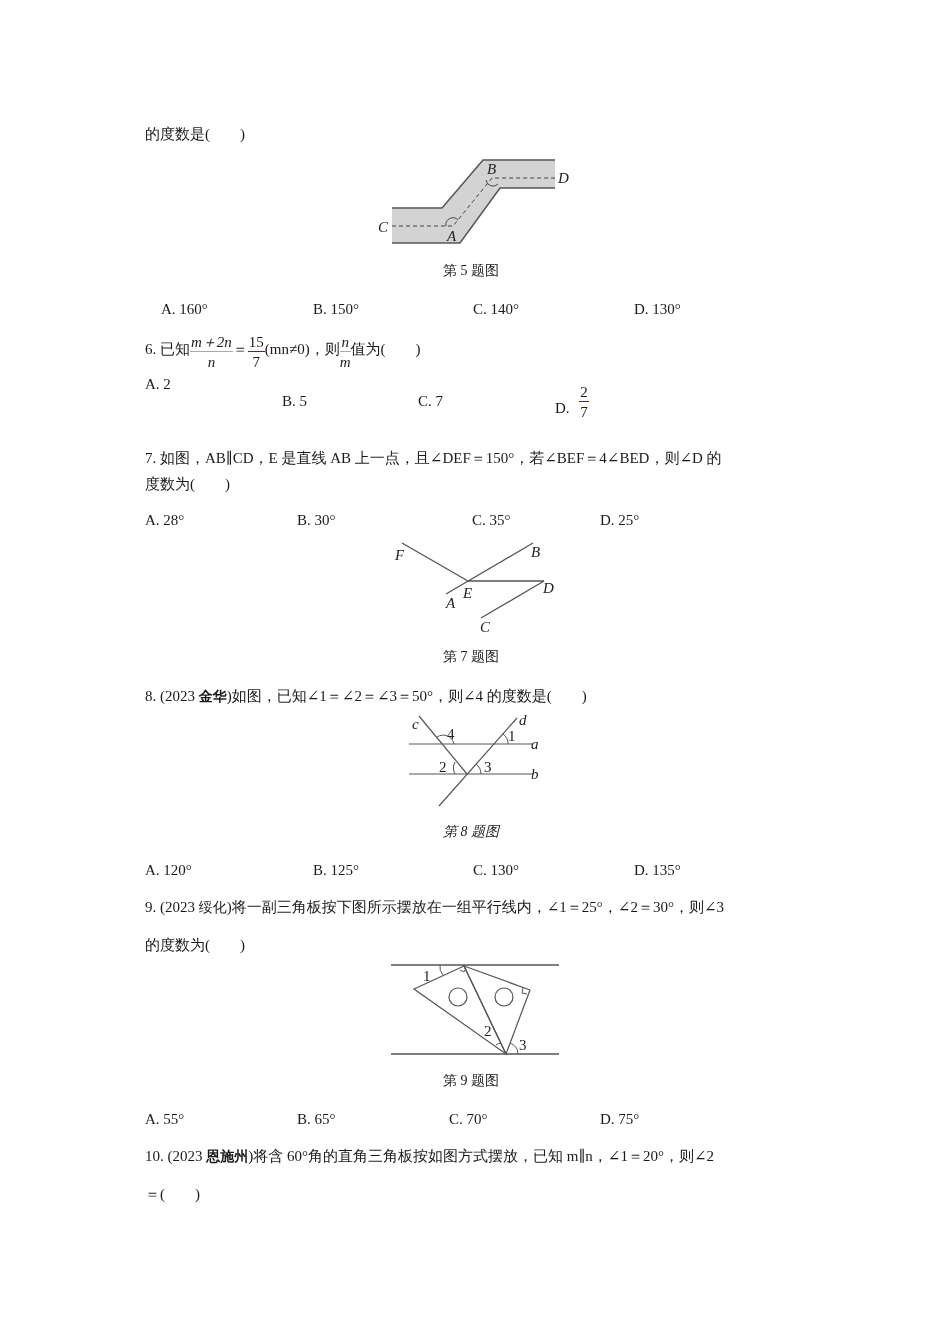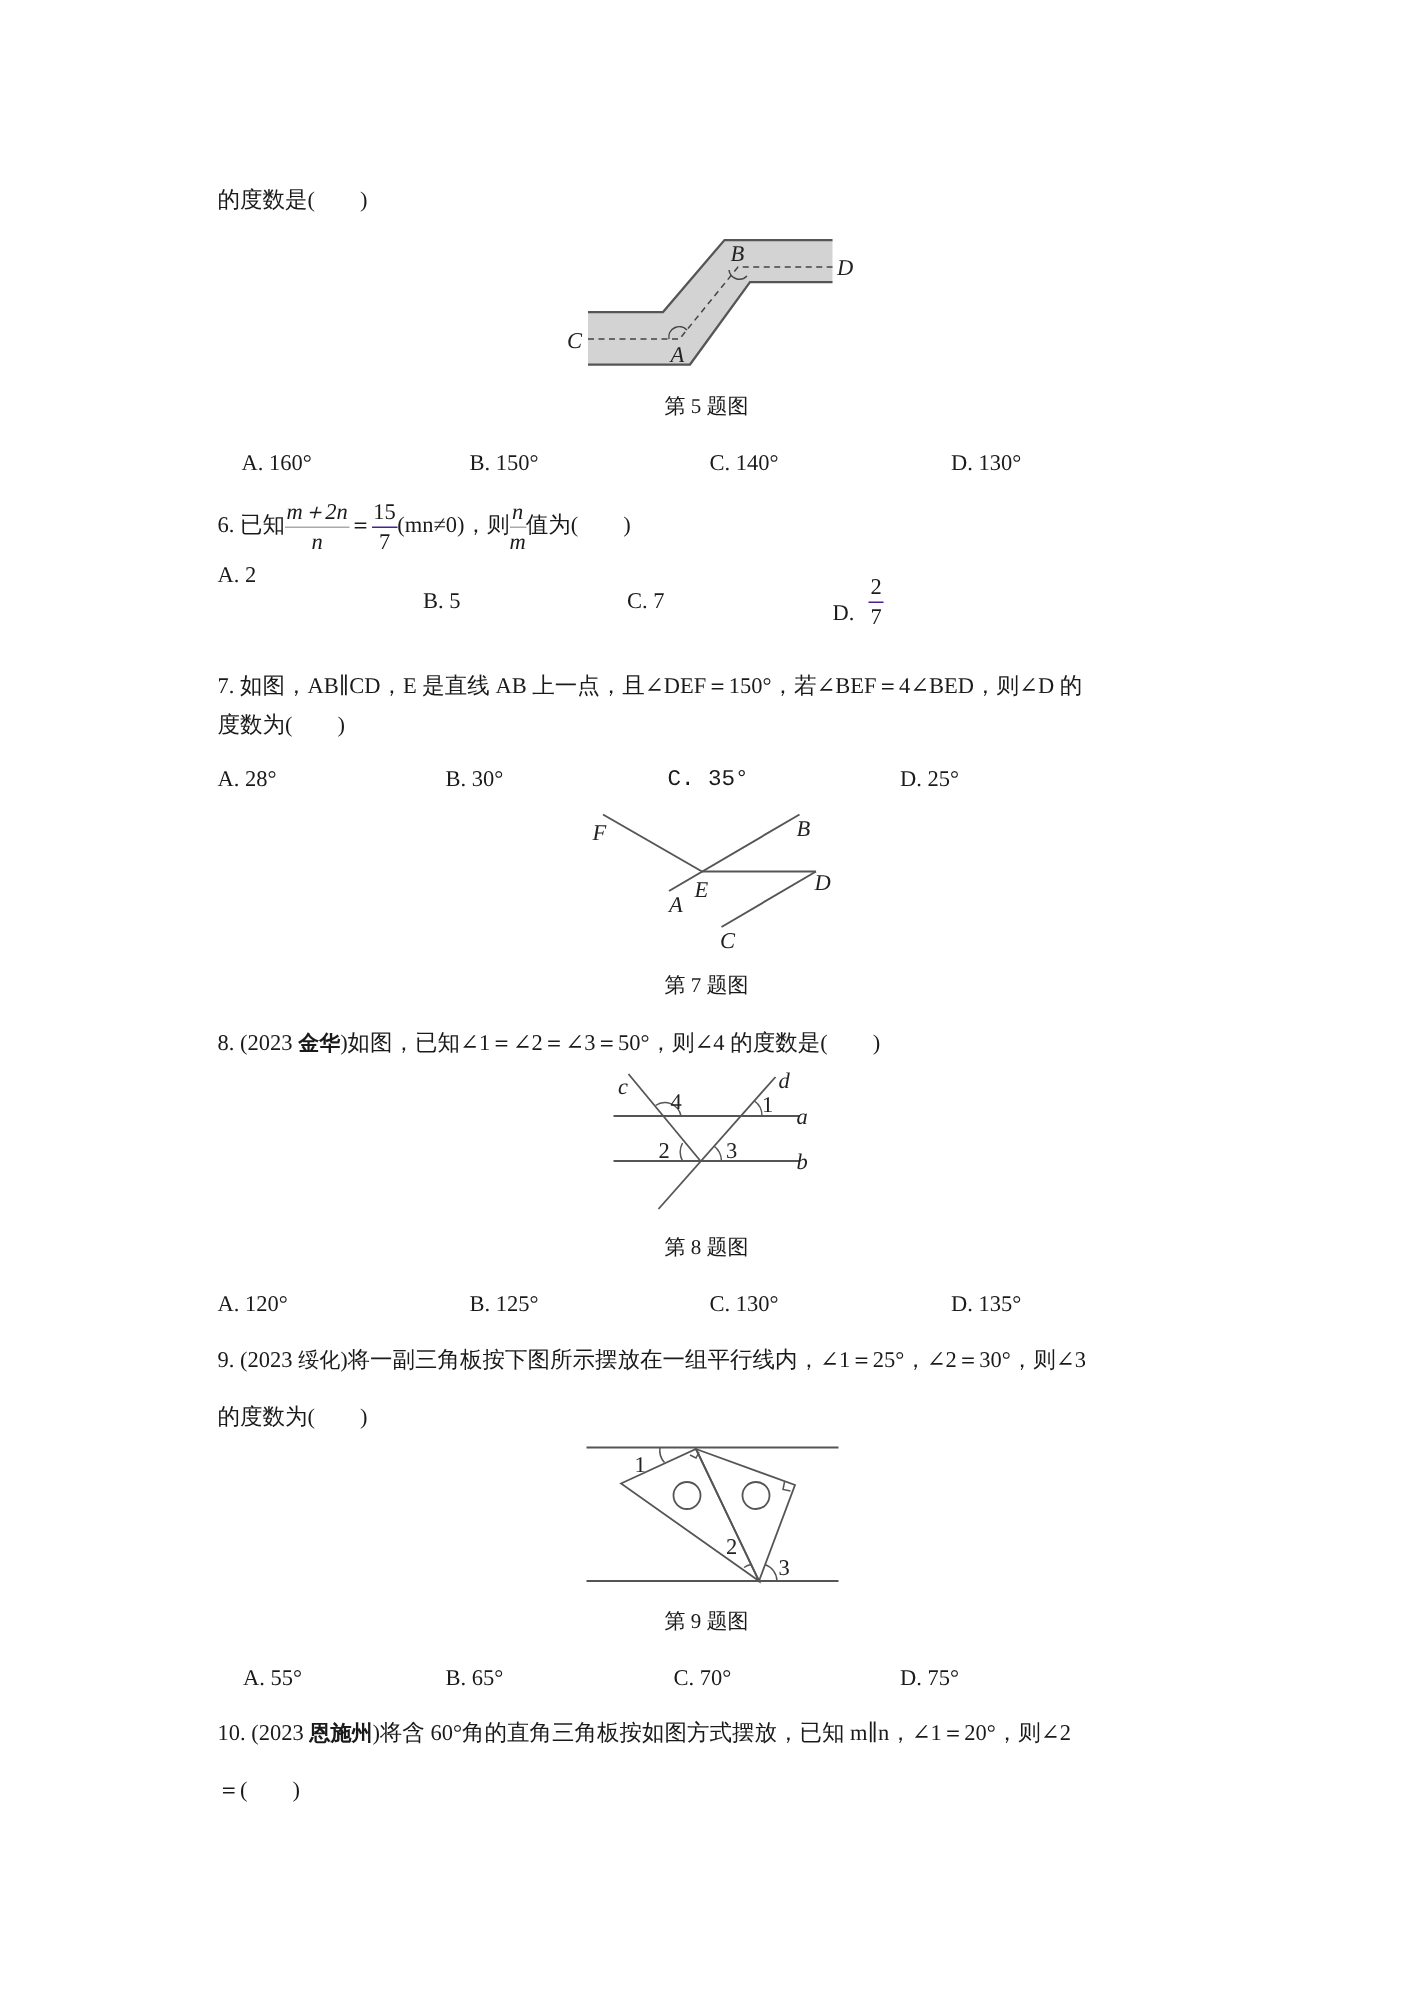--- a/index.html
+++ b/index.html
@@ -51,21 +51,21 @@
 <div class="opt" style="left:555px; top:382px;">
   <span style="position:relative; top:9px;">D.</span>
   <span class="frac" style="margin-left:6px;"><span class="num">2</span><span class="den">7</span></span>
 </div>
 
 <div class="line" style="top:448px;">7. 如图，AB∥CD，E 是直线 AB 上一点，且∠DEF＝150°，若∠BEF＝4∠BED，则∠D 的</div>
 <div class="line" style="top:474px;font-family:Liberation Serif, serif;">度数为(　　)</div>
 
 <div class="opt" style="left:145px; top:510px;">A. 28°</div>
 <div class="opt" style="left:297px; top:510px;">B. 30°</div>
-<div class="opt" style="left:445px; top:510px;font-family:Liberation Mono, monospace;">C. 35°</div>
+<div class="opt" style="left:472px; top:510px;">C. 35°</div>
 <div class="opt" style="left:600px; top:510px;">D. 25°</div>
 
 <svg style="left:380px; top:535px;" width="200" height="110" viewBox="0 0 200 110">
   <line x1="22" y1="8" x2="88" y2="46" stroke="#555" stroke-width="1.3"></line>
   <line x1="66" y1="59" x2="153" y2="8" stroke="#555" stroke-width="1.3"></line>
   <line x1="88" y1="46" x2="164" y2="46" stroke="#555" stroke-width="1.3"></line>
   <line x1="101" y1="83" x2="164" y2="46" stroke="#555" stroke-width="1.3"></line>
   <text x="15" y="25">F</text>
   <text x="151" y="22">B</text>
   <text x="83" y="63">E</text>
@@ -90,21 +90,21 @@
   <path d="M81,52 A13,13 0 0 1 86,62" fill="none" stroke="#555" stroke-width="1"></path>
   <text x="17" y="17">c</text>
   <text class="n" x="52" y="27">4</text>
   <text x="124" y="13">d</text>
   <text class="n" x="113" y="29">1</text>
   <text x="136" y="37">a</text>
   <text class="n" x="44" y="60">2</text>
   <text class="n" x="89" y="60">3</text>
   <text x="136" y="67">b</text>
 </svg>
-<div class="cap" style="left:443px; top:823px;">第 8 题图</div>
+<div class="cap" style="left:443px; top:823px;font-style:italic;">第 8 题图</div>
 
 <div class="opt" style="left:145px; top:860px;">A. 120°</div>
 <div class="opt" style="left:313px; top:860px;">B. 125°</div>
 <div class="opt" style="left:473px; top:860px;">C. 130°</div>
 <div class="opt" style="left:634px; top:860px;">D. 135°</div>
 
 <div class="line" style="top:897px;">
   <span>9. (2023 </span><span style="font-weight:normal; font-family:'DejaVu Sans', sans-serif; font-size:14px;">绥化</span><span>)将一副三角板按下图所示摆放在一组平行线内，∠1＝25°，∠2＝30°，则∠3</span>
 </div>
 <div class="line" style="top:935px;">的度数为(　　)</div>
@@ -120,21 +120,21 @@
   <polyline points="138,33 137,38 142,39" fill="none" stroke="#555" stroke-width="1"></polyline>
   <path d="M55,10 A12,12 0 0 0 58,20" fill="none" stroke="#555" stroke-width="1"></path>
   <path d="M111,90 A11,11 0 0 1 116,88" fill="none" stroke="#555" stroke-width="1"></path>
   <path d="M125,88 A12,12 0 0 1 133,99" fill="none" stroke="#555" stroke-width="1"></path>
   <text class="n" x="38" y="26">1</text>
   <text class="n" x="99" y="81">2</text>
   <text class="n" x="134" y="95">3</text>
 </svg>
 <div class="cap" style="left:443px; top:1072px;">第 9 题图</div>
 
-<div class="opt" style="left:145px; top:1109px;margin-left:17px;">A. 55°</div>
+<div class="opt" style="left:145px; top:1109px;">A. 55°</div>
 <div class="opt" style="left:297px; top:1109px;">B. 65°</div>
 <div class="opt" style="left:449px; top:1109px;">C. 70°</div>
 <div class="opt" style="left:600px; top:1109px;">D. 75°</div>
 
 <div class="line" style="top:1146px;">
   <span>10. (2023 </span><span style="font-weight:bold; font-family:'DejaVu Sans', sans-serif; font-size:14px;">恩施州</span><span>)将含 60°角的直角三角板按如图方式摆放，已知 m∥n，∠1＝20°，则∠2</span>
 </div>
 <div class="line" style="top:1184px;">＝(　　)</div>
 
 </body></html>

